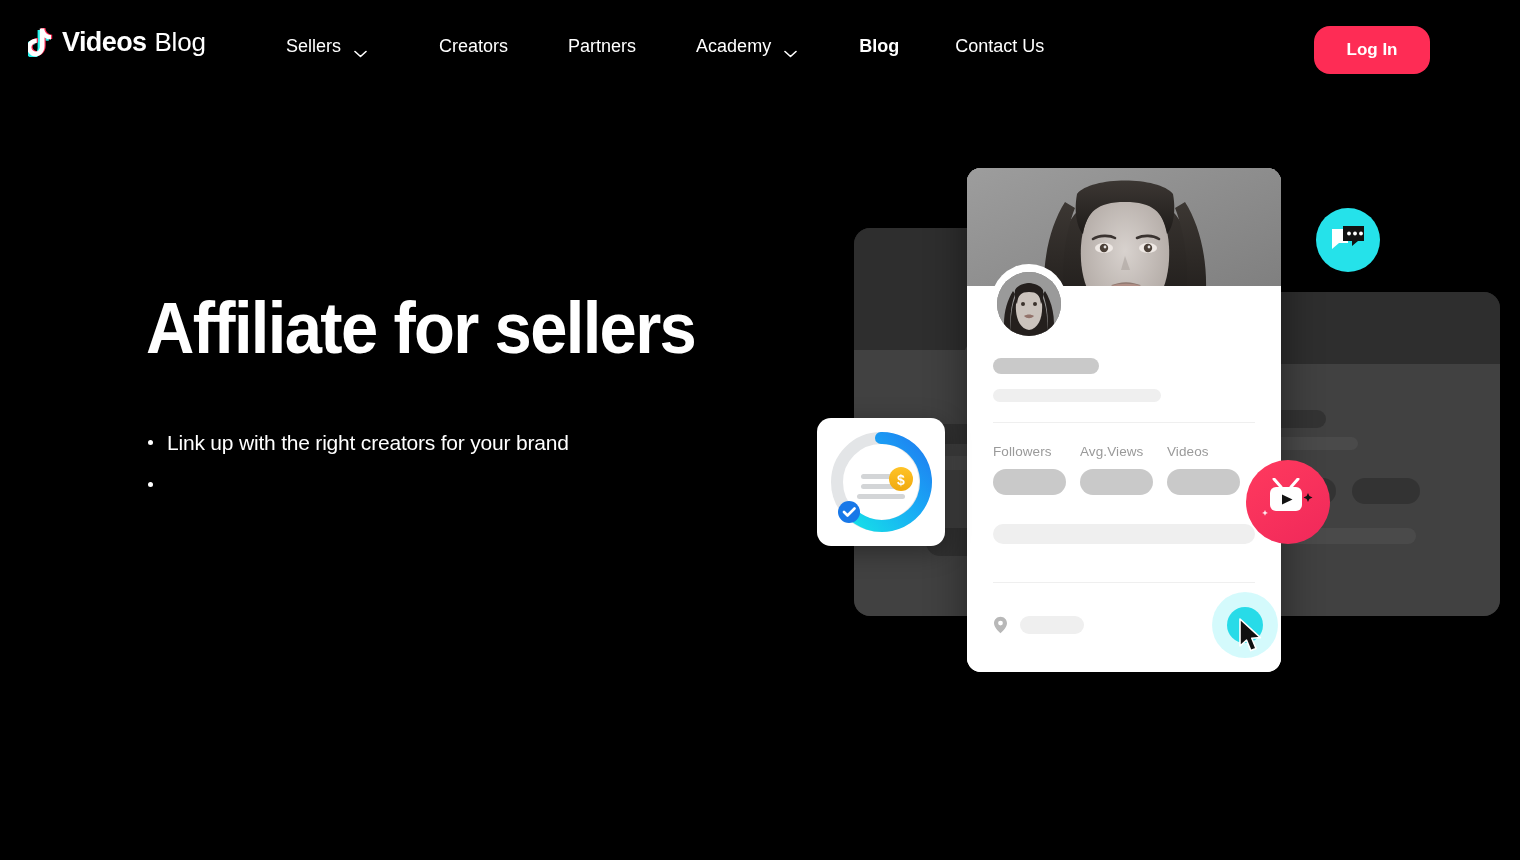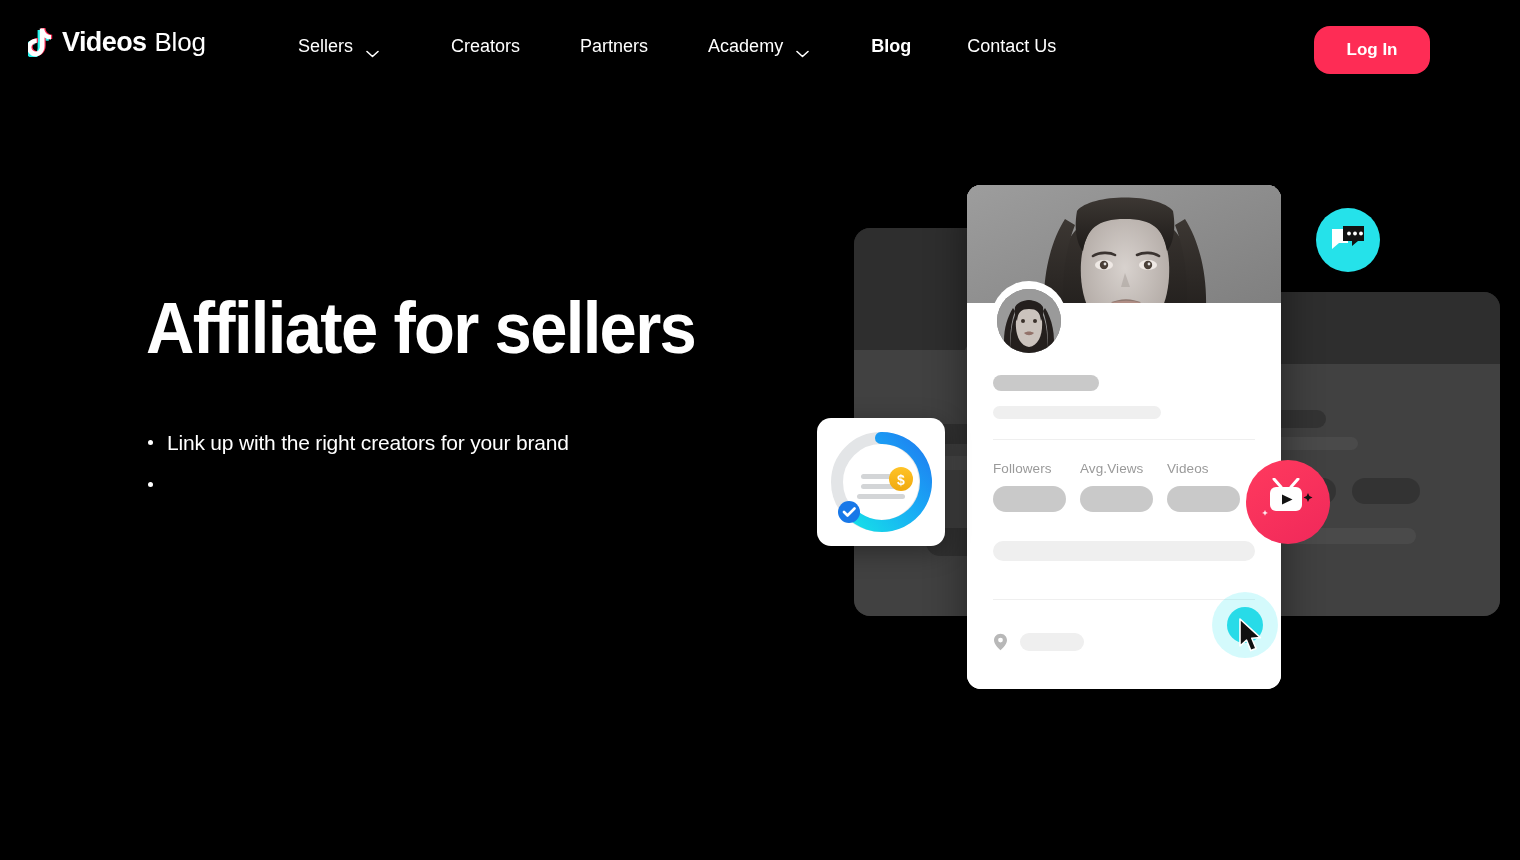--- a/index.html
+++ b/index.html
@@ -21,21 +21,21 @@
   .note-icon svg { position: absolute; left: 0; top: 0; }
   .logo-tiktok {
     color: #fff; font-size: 27px; font-weight: 700; letter-spacing: -0.6px;
     line-height: 30px;
   }
   .logo-shop {
     color: #fff; font-size: 26px; font-weight: 400; letter-spacing: -0.2px;
     margin-left: 8px; line-height: 30px;
   }
 
-  .nav-links { position: absolute; left: 286px; top: 30px; display: flex; align-items: flex-start; margin-left: 12px; }
+  .nav-links { position: absolute; left: 286px; top: 30px; display: flex; align-items: flex-start; }
   .nav-item {
     display: flex; align-items: center; color: #ffffff;
     font-size: 18px; font-weight: 500; cursor: pointer; white-space: nowrap;
     height: 32px;
   }
   .nav-gap-1 { margin-right: 72px; }
   .nav-gap-2 { margin-right: 60px; }
   .nav-gap-3 { margin-right: 60px; }
   .nav-gap-4 { margin-right: 62px; }
   .nav-gap-5 { margin-right: 56px; font-weight: bold; }
@@ -78,21 +78,21 @@
   .ghost-body { position: absolute; left: 0; width: 100%; bottom: 0; background: #414141; }
   .ghost-notch {
     position: absolute; background: #414141; border-radius: 50%;
   }
   .ghost-avatar { position: absolute; border-radius: 50%; background: #333333; }
   .ghost-bar { position: absolute; border-radius: 20px; background: #333333; }
   .ghost-bar.light { background: #4a4a4a; }
 
   
   .profile-card {
-    position: absolute; left: 157px; top: 35px; width: 314px; height: 504px;
+    position: absolute; left: 157px; top: 18px; width: 314px; height: 504px;
     background: #ffffff; border-radius: 14px; overflow: hidden;
     box-shadow: 0 10px 40px rgba(0,0,0,0.45);
   }
   .cover { position: absolute; left: 0; top: 0; width: 314px; height: 150px; overflow: hidden; background: #8e8e8e; }
   .card-body {
     position: absolute; left: 0; top: 118px; width: 314px; height: 386px; background: #fff;
   }
   .notch-bump {
     position: absolute; left: 24px; top: -22px; width: 76px; height: 44px;
     background: #ffffff; border-radius: 38px 38px 0 0;

